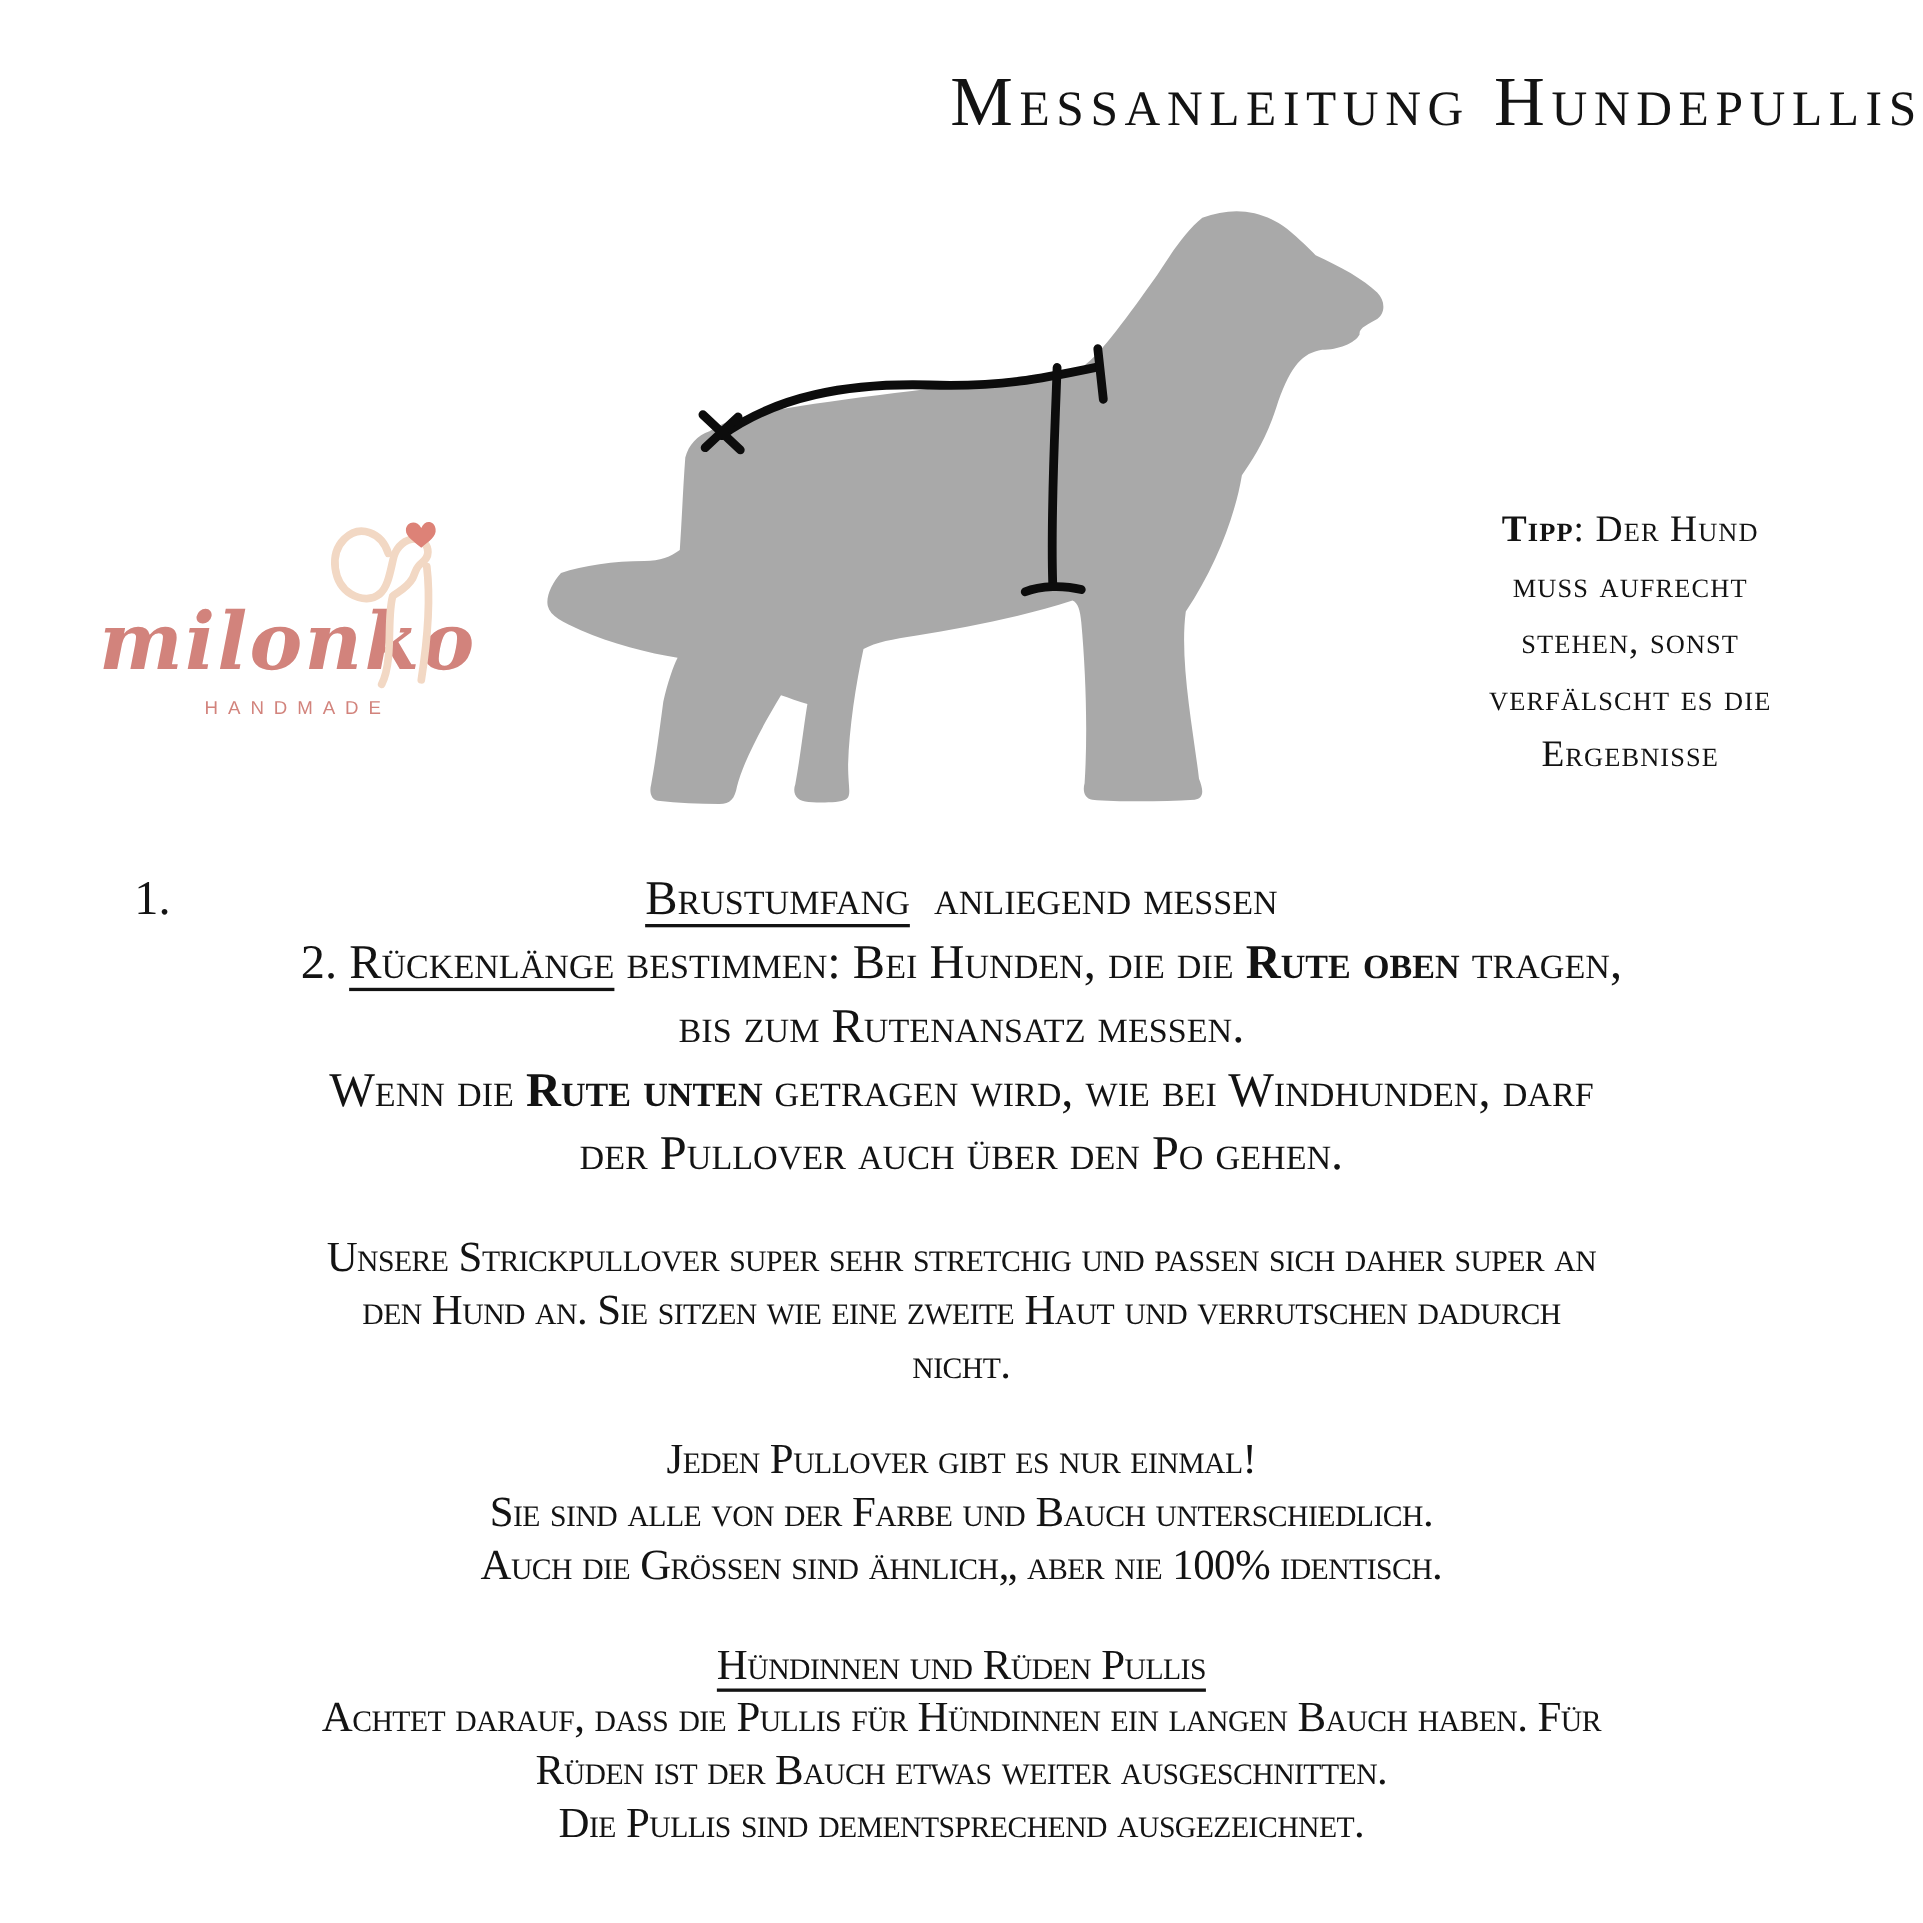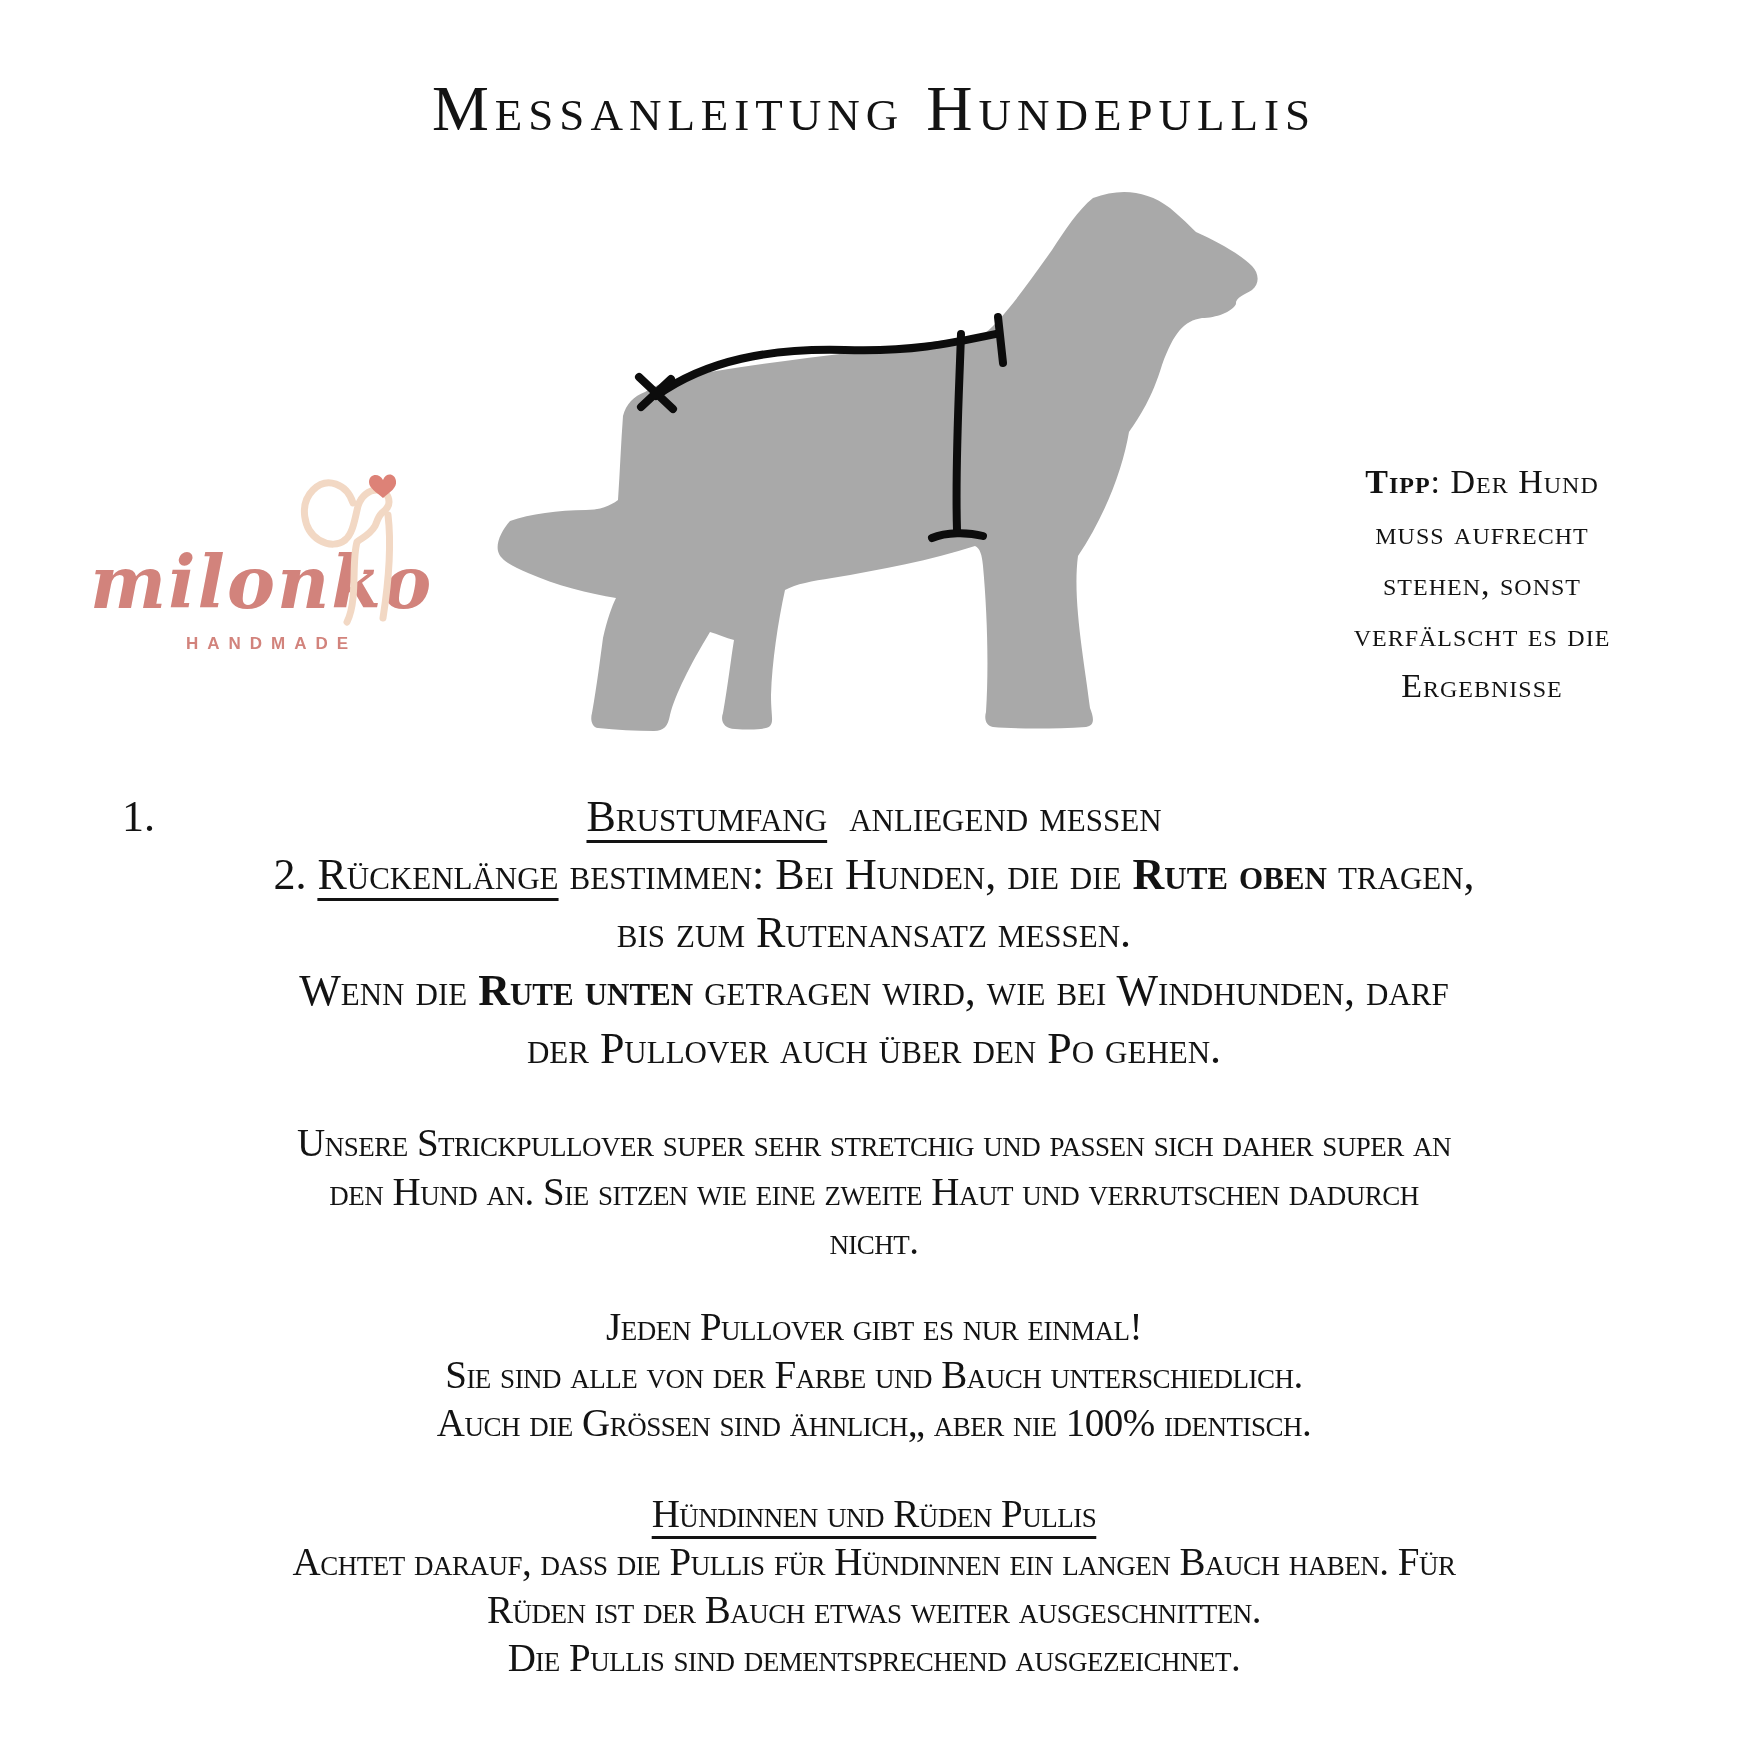--- a/index.html
+++ b/index.html
@@ -4,38 +4,38 @@
 <style>
   html,body{margin:0;padding:0;}
   body{
     width:1748px;height:1748px;position:relative;overflow:hidden;
     background:#ffffff;
     font-family:"Liberation Serif", serif;
     color:#131313;
   }
   .smallcaps{font-variant:small-caps;}
   .title{
-    position:absolute;top:72px;left:0;width:100%;
-    text-align:center;
+    position:absolute;top:56px;left:0;width:100%;
+    text-align:right;
     font-size:64px;letter-spacing:6px;font-weight:400;
   }
   
   .dog-svg{position:absolute;left:440px;top:170px;width:840px;height:570px;}
   
   .logo{position:absolute;left:90px;top:462px;width:360px;height:220px;}
   .logo-script{
     position:absolute;left:0px;top:78px;width:300px;
     font-family:"DejaVu Serif", serif;
     font-style:italic;font-weight:bold;
     font-size:72px;letter-spacing:2px;text-align:center;
   }
   .logo-tagline{
     position:absolute;left:96px;top:172px;
     font-family:"Liberation Sans", sans-serif;
-    font-size:17px;letter-spacing:9px;font-weight:700;
+    font-size:17px;letter-spacing:9px;font-weight:400;
   }
   .logo-dog-svg{position:absolute;left:205px;top:6px;width:110px;height:165px;}
   
   .tip{
     position:absolute;left:1272px;top:456px;width:420px;
     text-align:center;font-size:34px;line-height:51px;letter-spacing:1px;
   }
   
   .steps{
     position:absolute;left:0;top:788px;width:100%;

